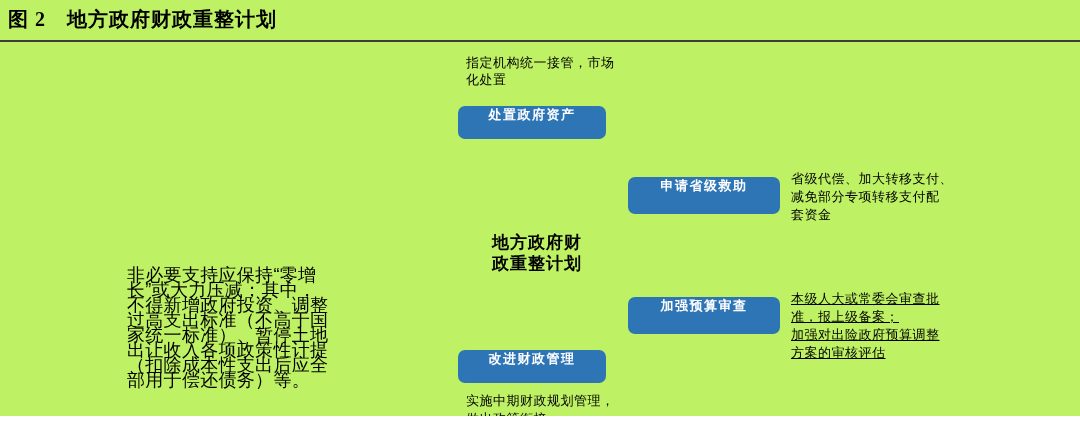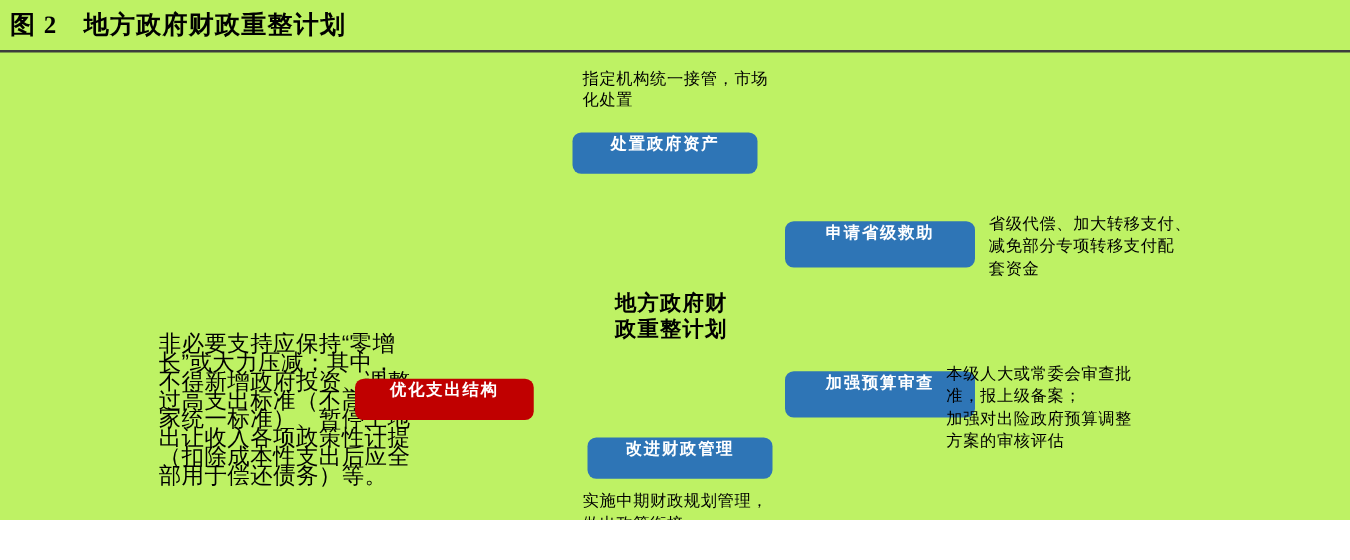--- a/index.html
+++ b/index.html
@@ -91,33 +91,30 @@
 政重整计划</div>
 
   <div class="annotation small" style="left:127px;top:268px;width:220px;">非必要支持应保持“零增
 长”或大力压减；其中，
 不得新增政府投资、调整
 过高支出标准（不高于国
 家统一标准）、暂停土地
 出让收入各项政策性计提
 （扣除成本性支出后应全
 部用于偿还债务）等。</div>
-  <div class="node red" style="left:284px;top:303px;width:143px;height:33px;">
-    <span>优化支出结构</span>
-  </div>
 
   <div class="node blue" style="left:628px;top:297px;width:152px;height:37px;">
     <span>加强预算审查</span>
   </div>
-  <div class="annotation" style="left:757px;top:290px;width:250px;line-height:18px;">本级人大或常委会审查批
+  <div class="annotation" style="left:791px;top:290px;width:250px;line-height:18px;text-decoration:underline;">本级人大或常委会审查批
 准，报上级备案；
 加强对出险政府预算调整
 方案的审核评估</div>
 
-  <div class="node blue" style="left:458px;top:350px;width:148px;height:33px;margin-left:12px;">
+  <div class="node blue" style="left:458px;top:350px;width:148px;height:33px;">
     <span>改进财政管理</span>
   </div>
   <div class="annotation" style="left:466px;top:392px;width:280px;line-height:18px;">实施中期财政规划管理，
 做出政策衔接</div>
 
   <div class="rule bottom"></div>
   <div class="clipped-footer"></div>
 
 </div>
 

